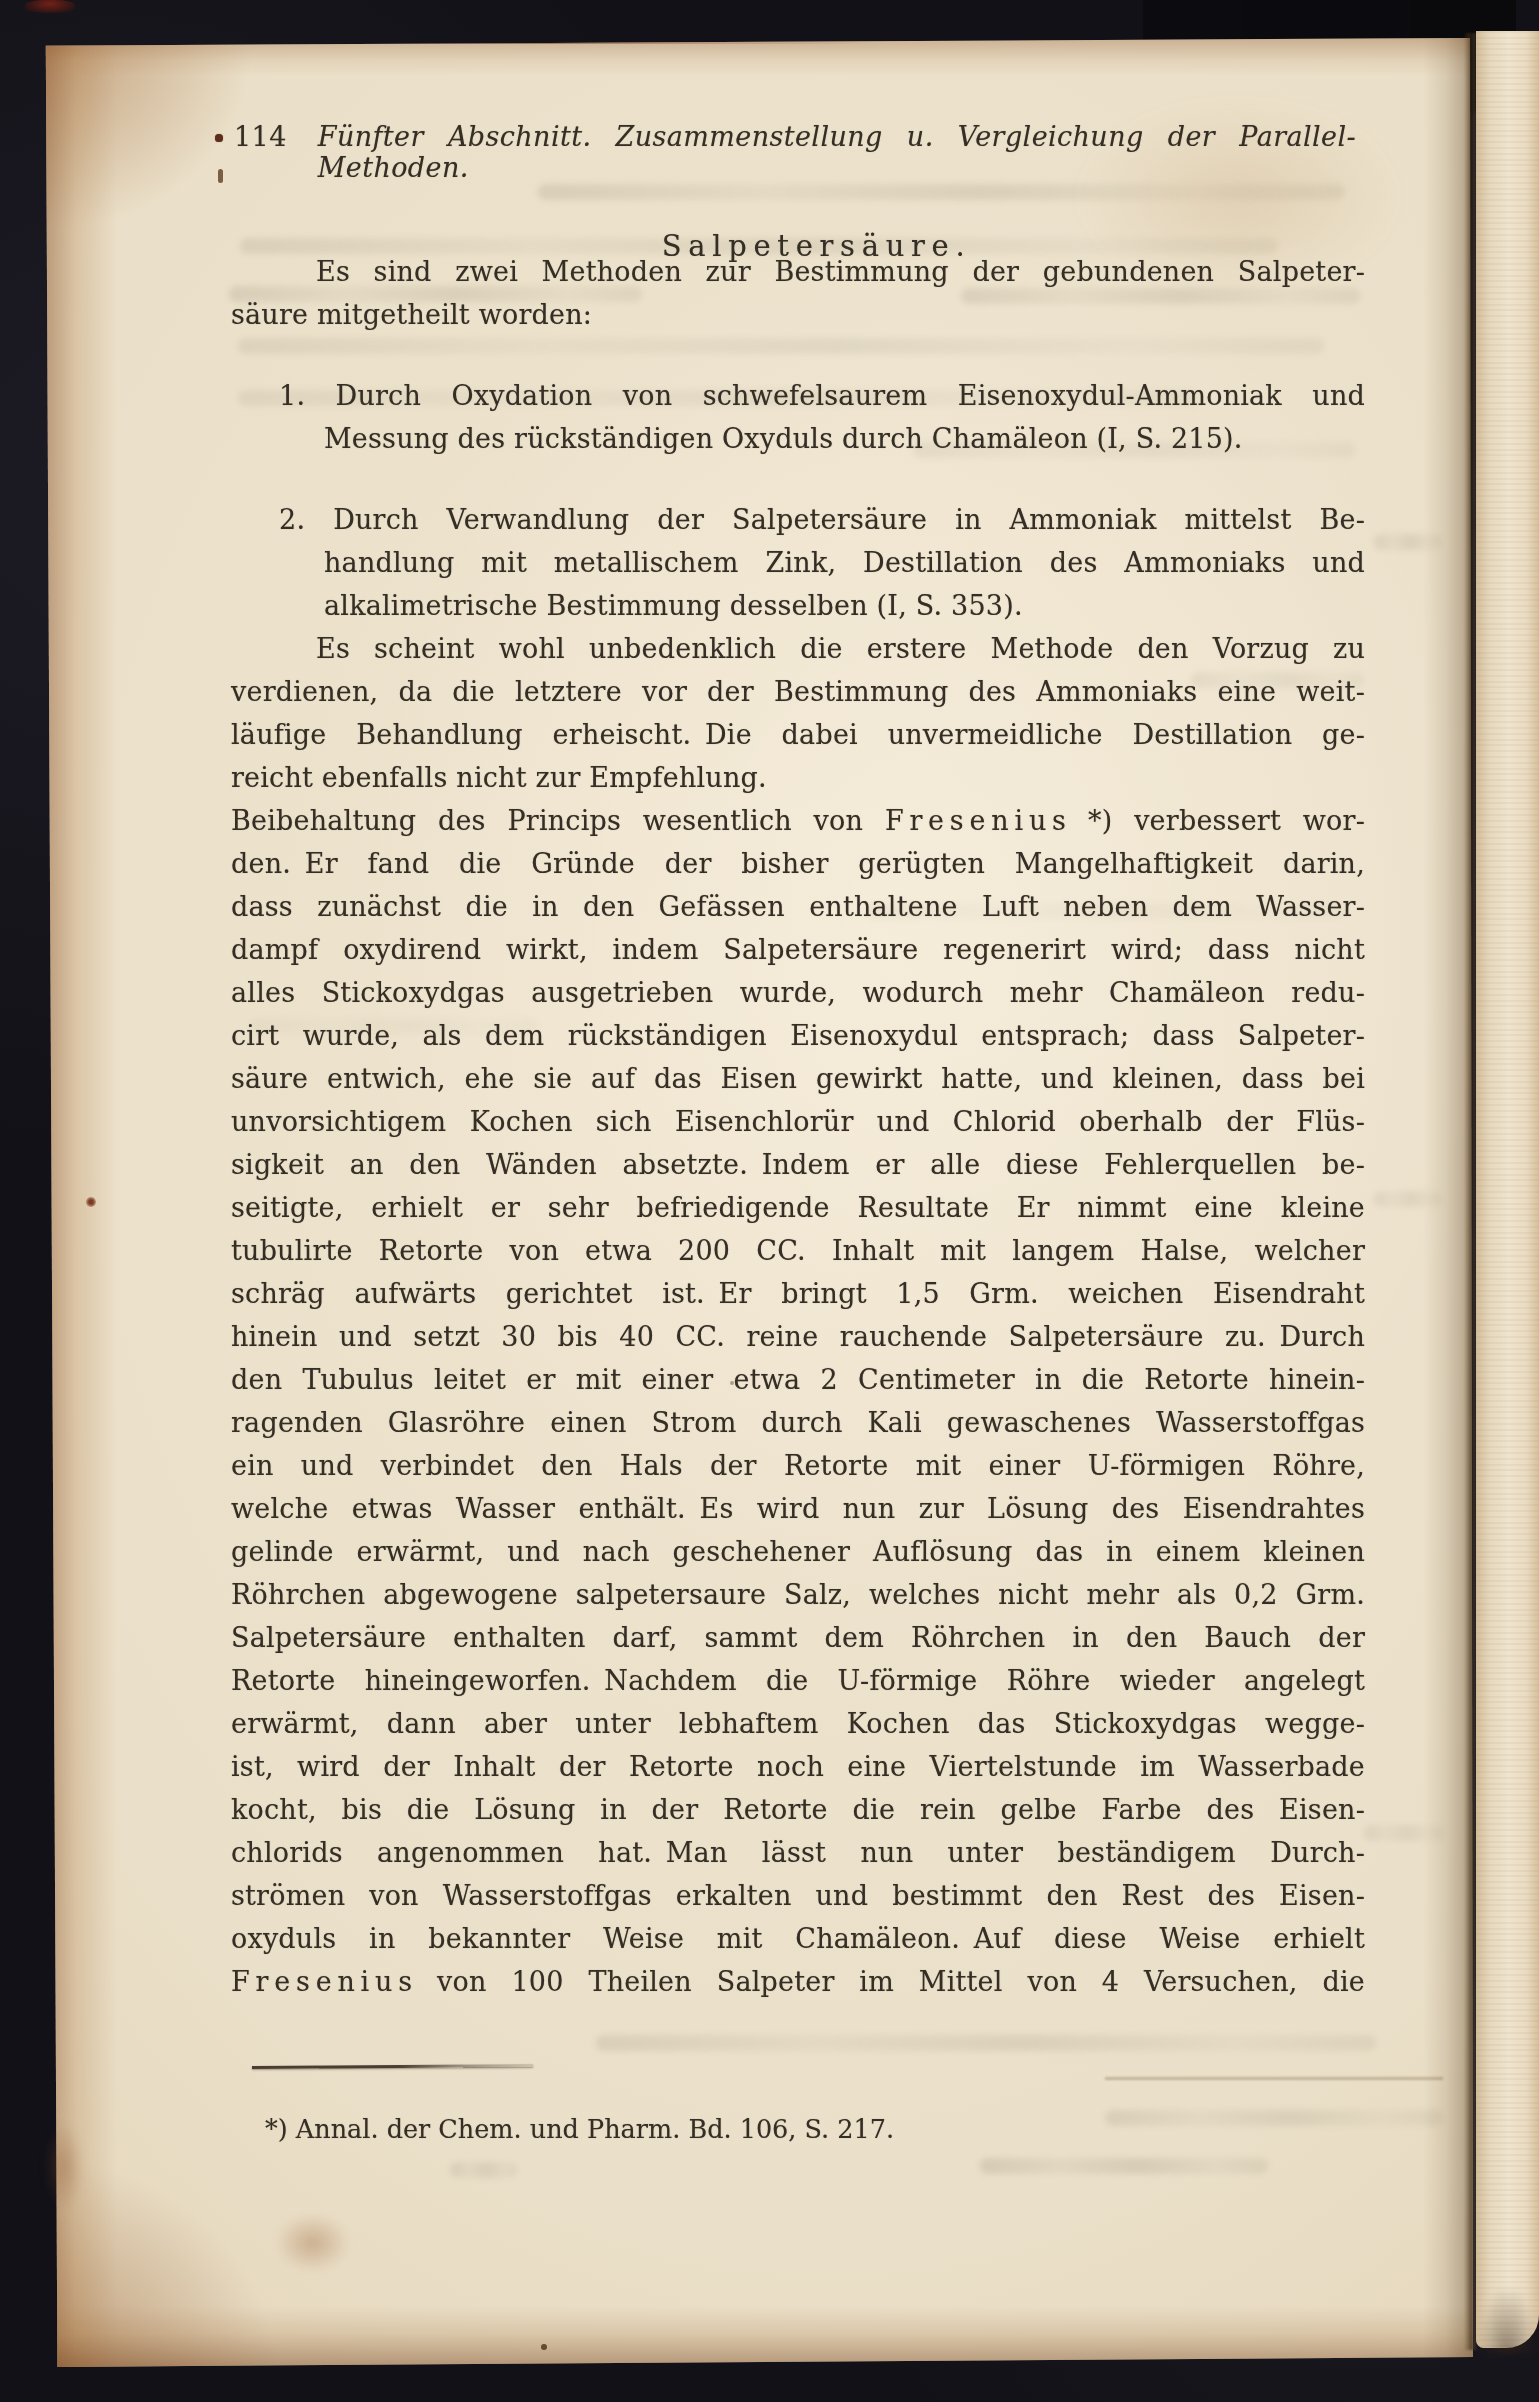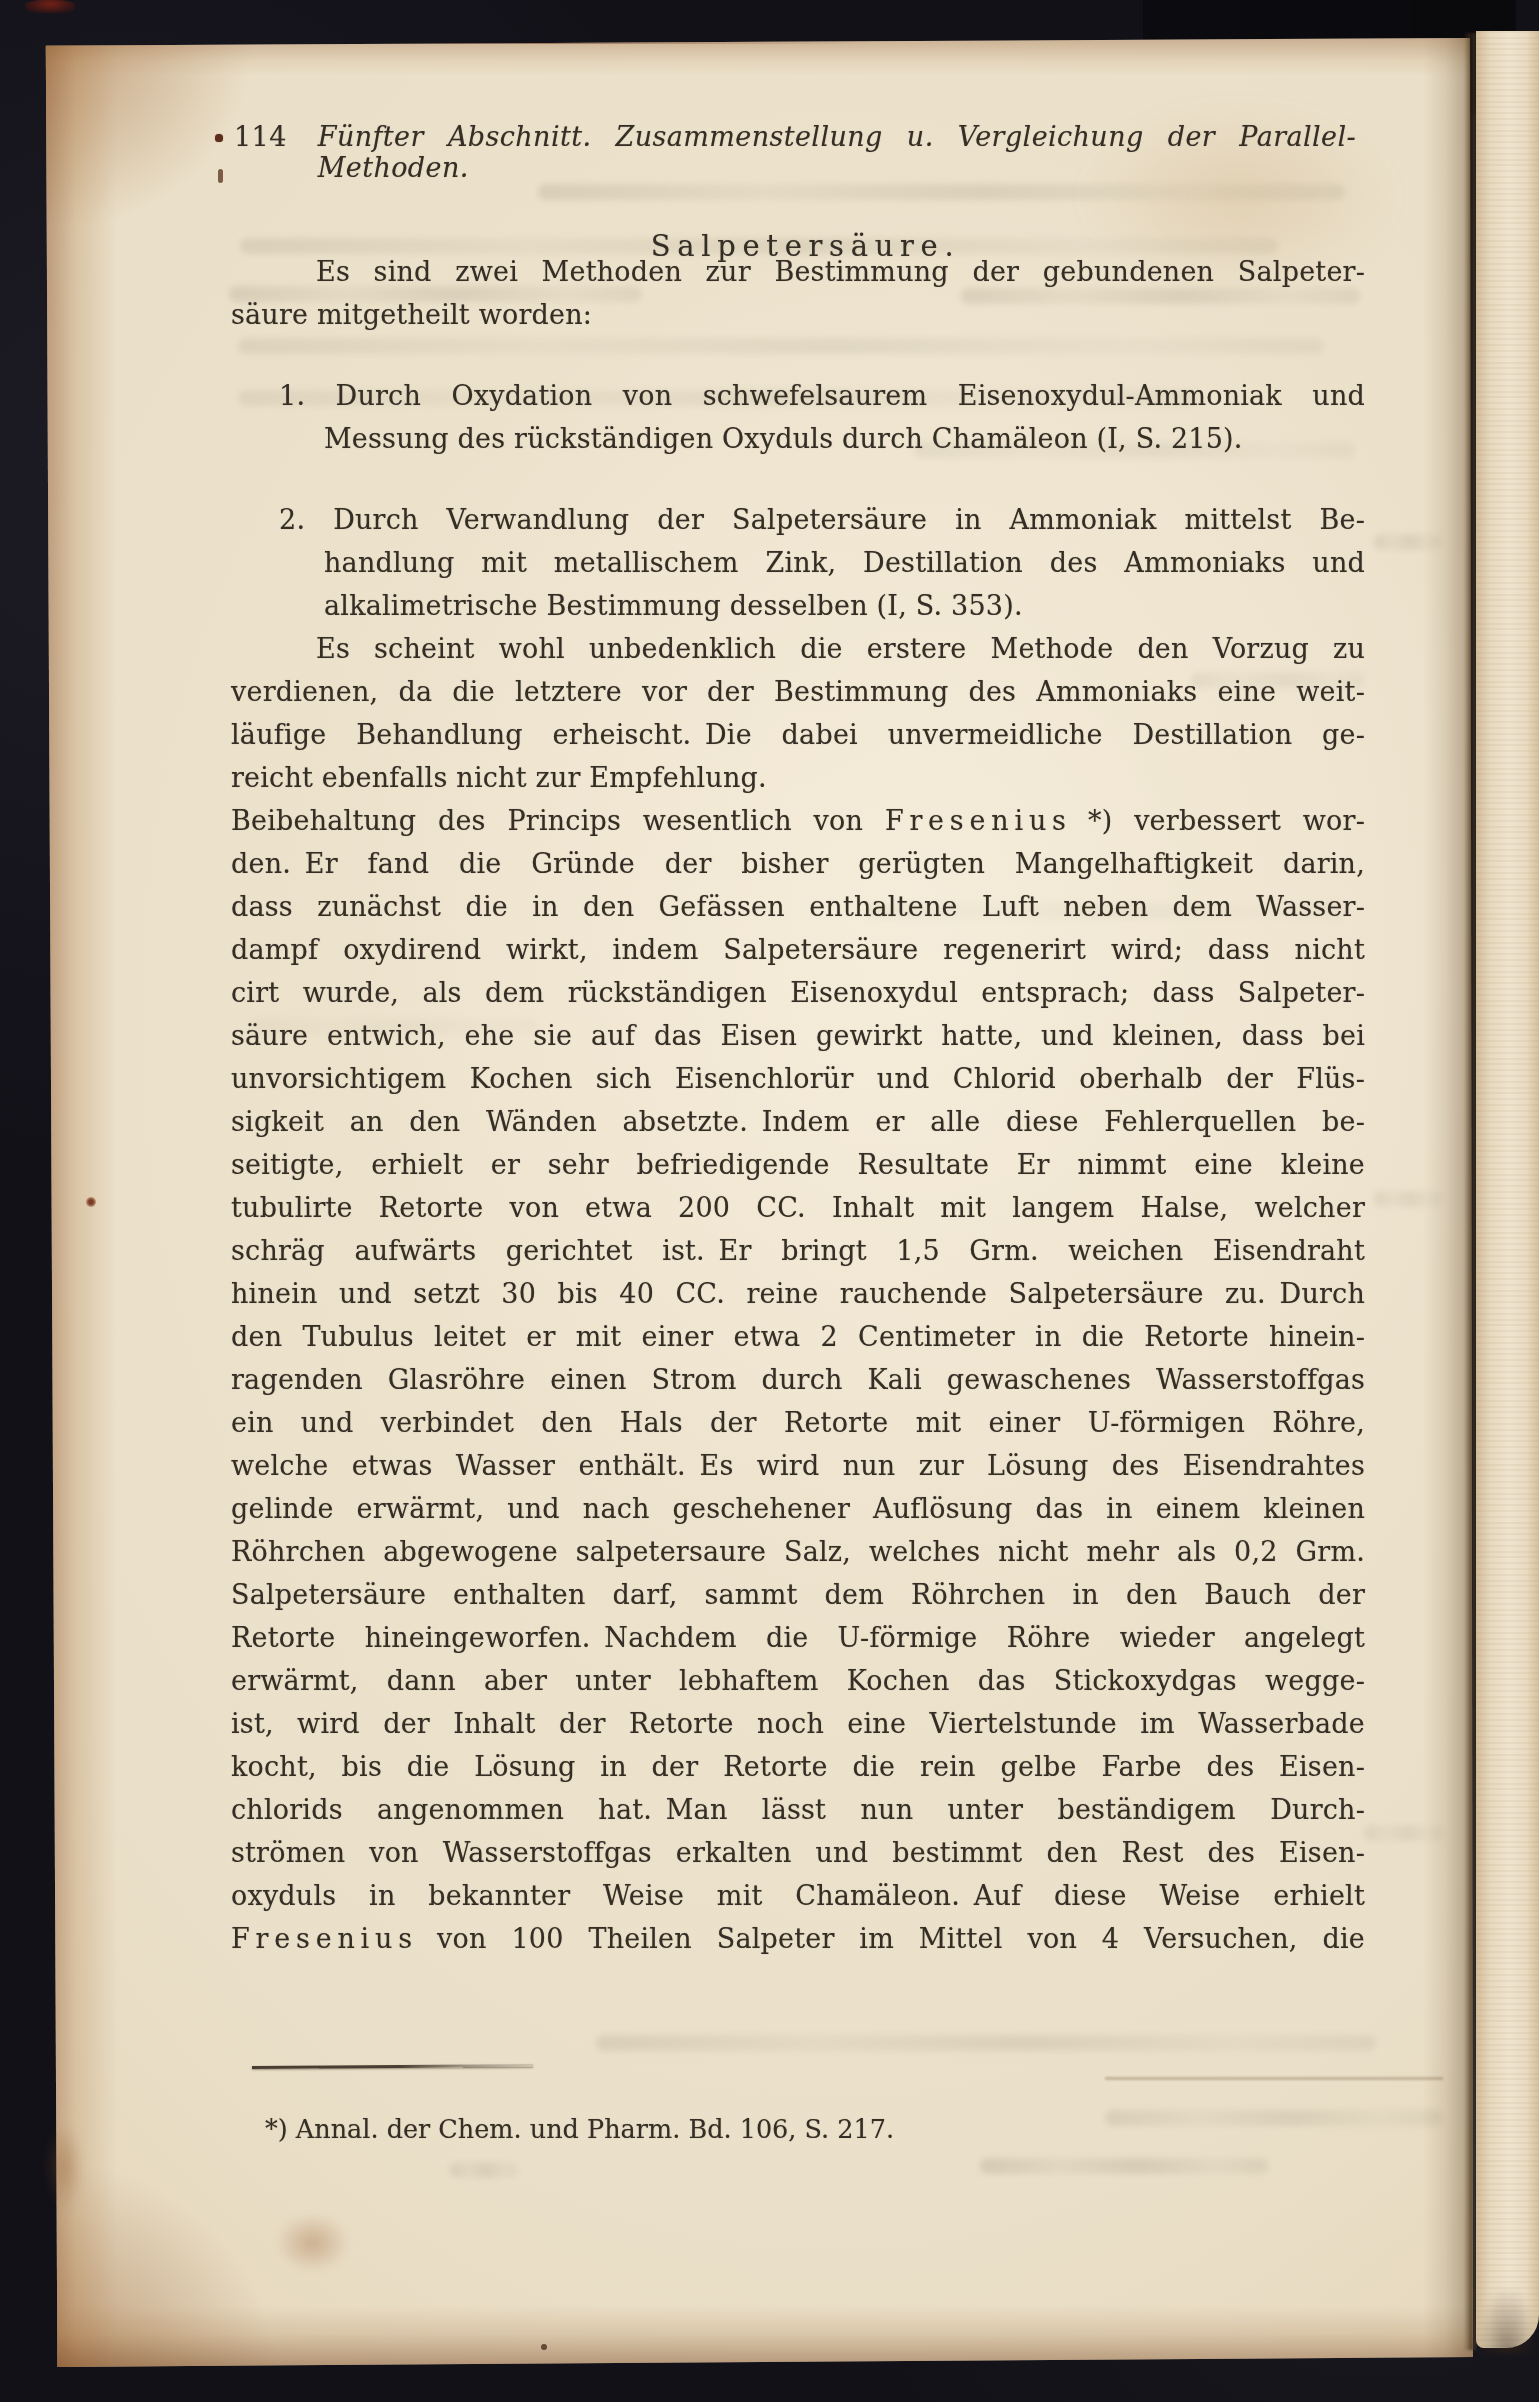--- a/index.html
+++ b/index.html
@@ -58,21 +58,21 @@
 
   
   .ink{color:#352e25;text-shadow:0 0 1px rgba(53,46,37,.38);}
   .marg-dot{left:215px;top:134px;width:7.7px;height:7.7px;border-radius:50%;
     background:#5d2e1b;box-shadow:0 0 1px rgba(93,46,27,.8);}
   .marg-tick{left:218px;top:169px;width:4.8px;height:14.4px;border-radius:2.9px;
     background:rgba(92,55,30,.78);}
   .header{left:234px;top:121px;width:1122px;display:flex;font-size:27px;letter-spacing:0.4px;}
   .header .pagenum{flex:none;}
   .header .htitle{flex:1;margin-left:31px;text-align:justify;text-align-last:justify;font-style:italic;}
-  .title{left:229px;top:229px;width:1153px;text-align:center;font-size:29px;letter-spacing:6.7px;}
+  .title{left:240px;top:229px;width:1153px;text-align:center;font-size:29px;letter-spacing:6.7px;}
   .body{left:231px;top:250px;width:1134px;font-size:27px;line-height:43px;letter-spacing:0.2px;}
   .line{text-align:justify;text-align-last:justify;}
   .line.i{text-indent:85px;}
   .line.e{text-align-last:left;}
   .line.n1{padding-left:48px;margin-top:38px;}
   .line.n2{padding-left:93px;}
   .footrule{left:252px;top:2065px;width:281px;height:2.9px;transform:rotate(-.4deg);
     background:linear-gradient(90deg,#483e31 0%,#483e31 52%,rgba(72,62,49,.5) 74%,rgba(72,62,49,.18) 100%);
     box-shadow:0 1px 1.9px rgba(90,75,55,.5);}
   .ghostrule{left:1105px;top:2077px;width:338px;height:2.9px;filter:blur(1px);background:rgba(120,100,70,.35);}
@@ -157,20 +157,21 @@
     <div class="line n2">handlung mit metallischem Zink, Destillation des Ammoniaks und</div>
     <div class="line n2 e">alkalimetrische Bestimmung desselben (I, S. 353).</div>
     <div class="line i">Es scheint wohl unbedenklich die erstere Methode den Vorzug zu</div>
     <div class="line">verdienen, da die letztere vor der Bestimmung des Ammoniaks eine weit-</div>
     <div class="line">läufige Behandlung erheischt. Die dabei unvermeidliche Destillation ge-</div>
     <div class="line e">reicht ebenfalls nicht zur Empfehlung.</div>
     <div class="line">Beibehaltung des Princips wesentlich von F r e s e n i u s *) verbessert wor-</div>
     <div class="line">den. Er fand die Gründe der bisher gerügten Mangelhaftigkeit darin,</div>
     <div class="line">dass zunächst die in den Gefässen enthaltene Luft neben dem Wasser-</div>
     <div class="line">dampf oxydirend wirkt, indem Salpetersäure regenerirt wird; dass nicht</div>
+    <div class="line">alles Stickoxydgas ausgetrieben wurde, wodurch mehr Chamäleon redu-</div>
     <div class="line">cirt wurde, als dem rückständigen Eisenoxydul entsprach; dass Salpeter-</div>
     <div class="line">säure entwich, ehe sie auf das Eisen gewirkt hatte, und kleinen, dass bei</div>
     <div class="line">unvorsichtigem Kochen sich Eisenchlorür und Chlorid oberhalb der Flüs-</div>
     <div class="line">sigkeit an den Wänden absetzte. Indem er alle diese Fehlerquellen be-</div>
     <div class="line">seitigte, erhielt er sehr befriedigende Resultate  Er nimmt eine kleine</div>
     <div class="line">tubulirte Retorte von etwa 200 CC. Inhalt mit langem Halse, welcher</div>
     <div class="line">schräg aufwärts gerichtet ist. Er bringt 1,5 Grm. weichen Eisendraht</div>
     <div class="line">hinein und setzt 30 bis 40 CC. reine rauchende Salpetersäure zu. Durch</div>
     <div class="line">den Tubulus leitet er mit einer etwa 2 Centimeter in die Retorte hinein-</div>
     <div class="line">ragenden Glasröhre einen Strom durch Kali gewaschenes Wasserstoffgas</div>

